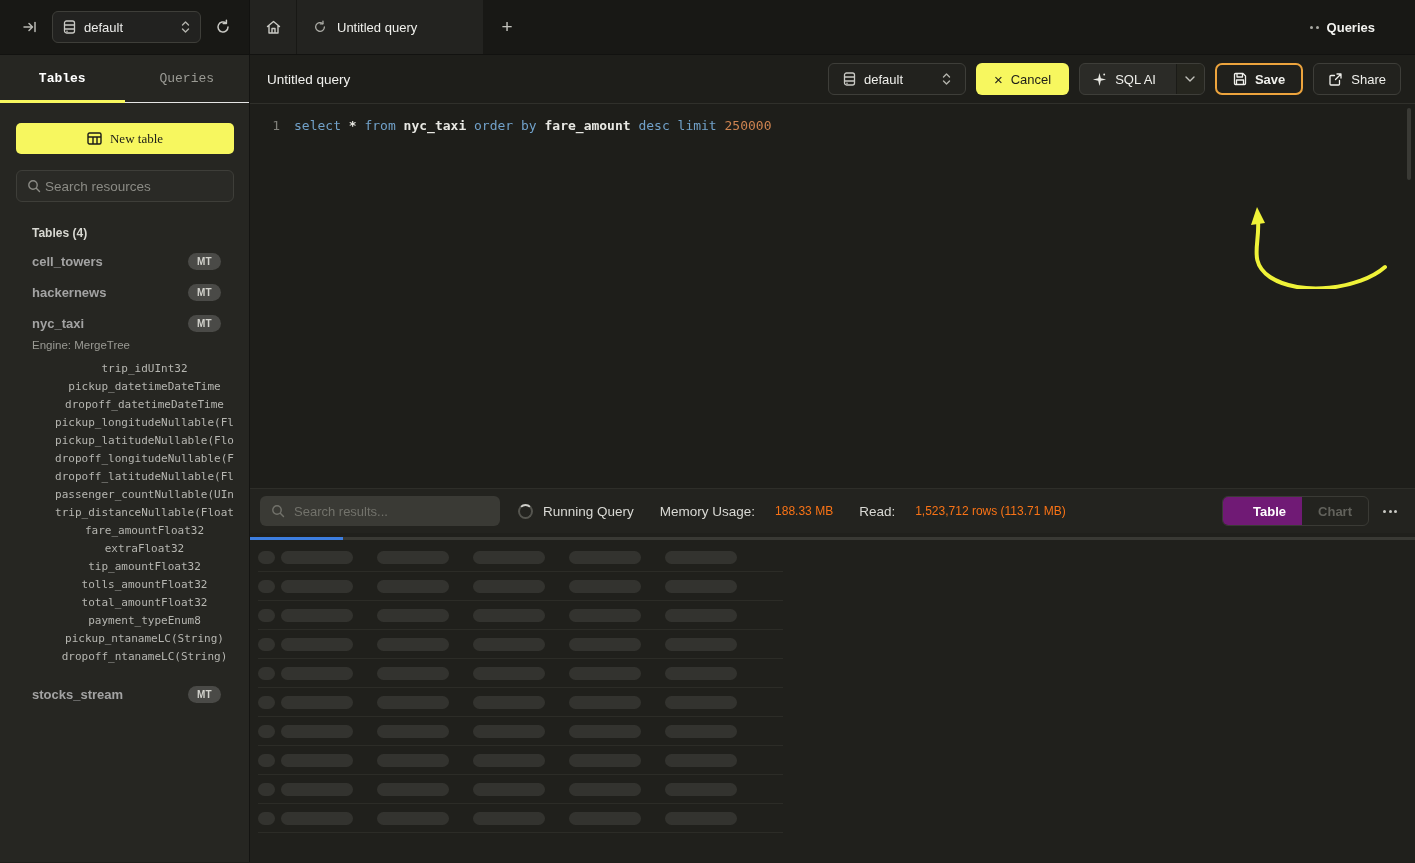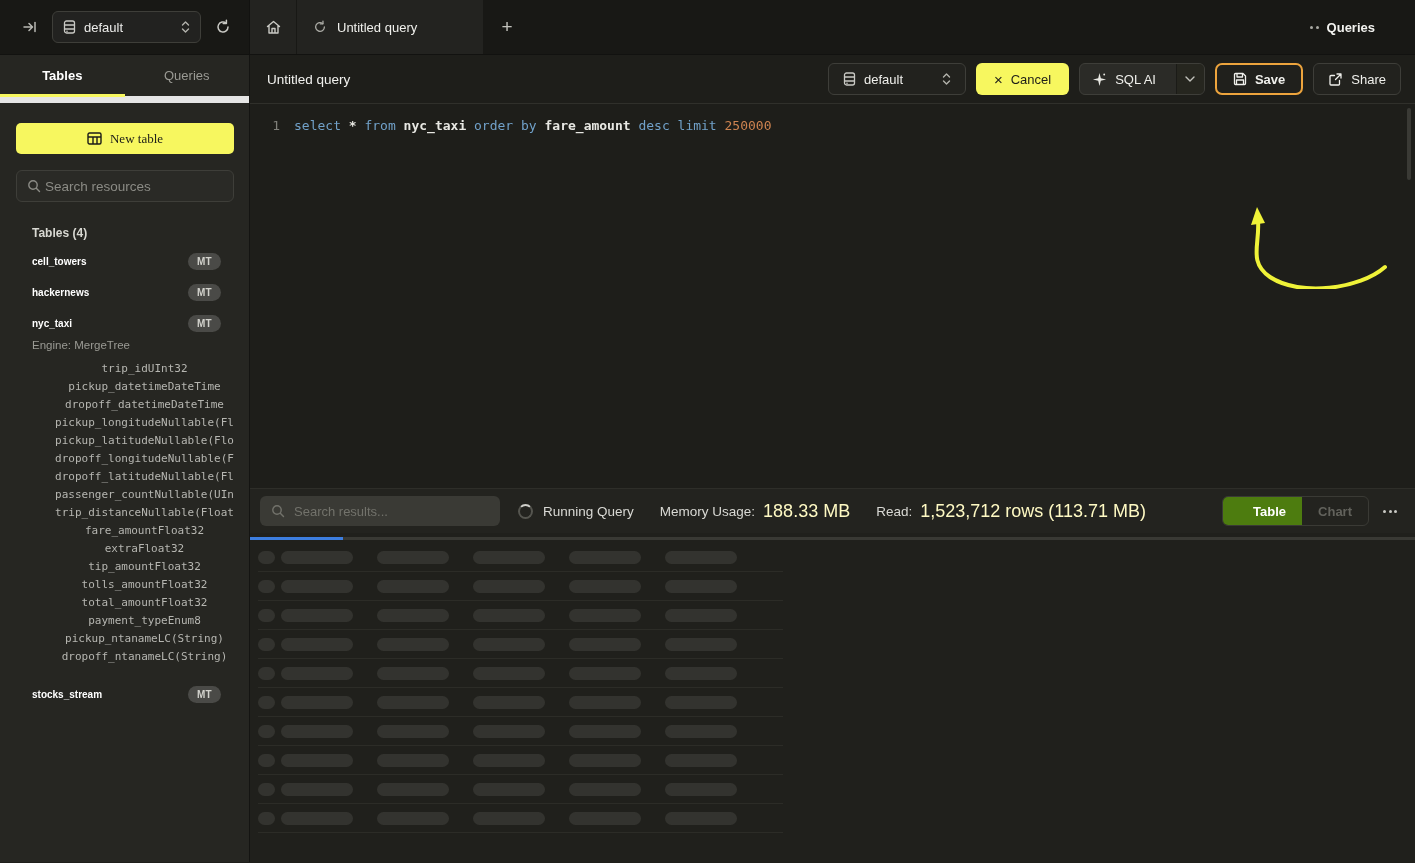--- a/index.html
+++ b/index.html
@@ -36,42 +36,42 @@
                   font-weight:600; cursor:pointer; }
   .dots-ic { display:inline-flex; gap:3px; }
   .dots-ic i { width:3px; height:3px; border-radius:50%; background:#a9a9a3; }
 
   
   .body { display:flex; height:807px; }
 
   
   .sidebar { width:250px; min-width:250px; background:#262622; display:flex;
              flex-direction:column; border-right:1px solid #141412; }
-  .sidebar-tabs { display:flex; height:48px; border-bottom:7px solid #e5e5e5; }
+  .sidebar-tabs { display:flex; height:48px; border-bottom:1px solid #e5e5e5;font-family:Liberation Mono, monospace; }
   .s-tab { flex:1; display:flex; align-items:center; justify-content:center;
            color:#9a9a94; cursor:pointer; position:relative; font-weight:500; }
   .s-tab.active { color:#ffffff; font-weight:700; }
   .s-tab.active::after { content:""; position:absolute; left:0; right:0; bottom:-1px;
                          height:3px; background:var(--accent-yellow,#f5f547); }
   .sidebar-content { padding:20px 0 0 0; overflow:hidden; }
   .new-table { display:flex; align-items:center; justify-content:center; gap:8px;
                width:218px; height:31px; margin:0 16px; background:var(--accent-yellow,#f7f75f);
                color:#1c1c18; border:none; border-radius:5px; font-size:13px;
                font-weight:500; cursor:pointer; font-family:Liberation Serif, serif; }
   .search-box { display:flex; align-items:center; gap:4px; width:218px; height:32px;
                 margin:16px 16px 0; background:#2a2a26; border:1px solid #3e3e39;
                 border-radius:6px; padding:0 10px; color:#8b8b85; }
   .search-box input { flex:1; background:none; border:none; outline:none; color:#e8e8e3;
                       font-size:13.5px; font-family:inherit; }
   .search-box input::placeholder { color:#8b8b85; }
   .section-label { margin:24px 16px 6px 32px; font-size:12px; font-weight:600;
                    color:#d8d8d2; }
   .table-row { display:flex; align-items:center; justify-content:space-between;
                padding:7px 28px 7px 32px; cursor:pointer; }
-  .table-row .tname { font-size:10px; font-weight:600; color:#ffffff; }
+  .table-row .tname { font-size:13px; font-weight:600; color:#a3a3a3; }
   .mt-badge { background:#4a4a47; color:#d2d2cc; font-size:10px; font-weight:700;
               border-radius:10px; padding:3px 9px; letter-spacing:.3px; }
   .engine-line { margin:0px 16px 8px 32px; font-size:11.5px; color:#9a9a94; }
   .col-row { display:flex; justify-content:center; padding:2.5px 17px 2.5px 32px;
              font-size:11px; color:#b6b6b1; cursor:default;margin-left:25px; }
   .cols-wrap { margin-bottom:14px; }
   .gap-top { margin-top:10px; }
 
   
   .main { flex:1; display:flex; flex-direction:column; background:#1e1e1a; position:relative; }
@@ -119,26 +119,26 @@
              background:#3a3a35; border-radius:6px; padding:0 11px; color:#72726b; }
   .rsearch input { flex:1; background:none; border:none; outline:none; color:#e8e8e3;
                    font-size:13px; font-family:inherit; min-width:0; }
   .rsearch input::placeholder { color:#72726b; }
   .spinner { width:15px; height:15px; border-radius:50%; margin-left:18px;
              border:2px solid #55554f; border-top-color:#cfcfca;
              animation:spin 1s linear infinite; }
   @keyframes spin { to { transform:rotate(360deg); } }
   .status-text { margin-left:10px; color:#d9d9d4; font-size:13.5px; }
   .stat-label { margin-left:26px; color:#d9d9d4; font-size:13.5px; }
-  .stat-value { margin-left:8px; color:#fef9c3; font-size:18px; }
+  .stat-value { margin-left:20px; color:#f97316; font-size:12px; }
   .view-toggle { margin-left:auto; display:flex; align-items:center; height:30px;
                  border:1px solid #3a3a35; border-radius:6px; overflow:hidden; }
   .vt-seg { height:100%; display:flex; align-items:center; padding:0 16px;
             color:#62625c; cursor:pointer; font-weight:600; }
-  .vt-seg.active { background:#4d7c0f; color:#ffffff;padding-left:30px; }
+  .vt-seg.active { background:#701a75; color:#ffffff;padding-left:30px; }
   .more-btn { margin-left:10px; background:none; border:none; color:#c9c9c4;
               cursor:pointer; display:flex; gap:2.5px; padding:6px 4px; }
   .more-btn i { width:3px; height:3px; border-radius:50%; background:#c9c9c4; }
 
   .progress { height:3px; background:#39393four; background:#393934; position:relative; margin-top:4px; }
   .progress-fill { position:absolute; left:0; top:0; bottom:0; width:93px;
                    background:var(--progress-blue,#3b82f6); }
 
   .skeleton { padding-top:3px; }
   .sk-row { height:29px; display:flex; align-items:center; margin-left:8px;

